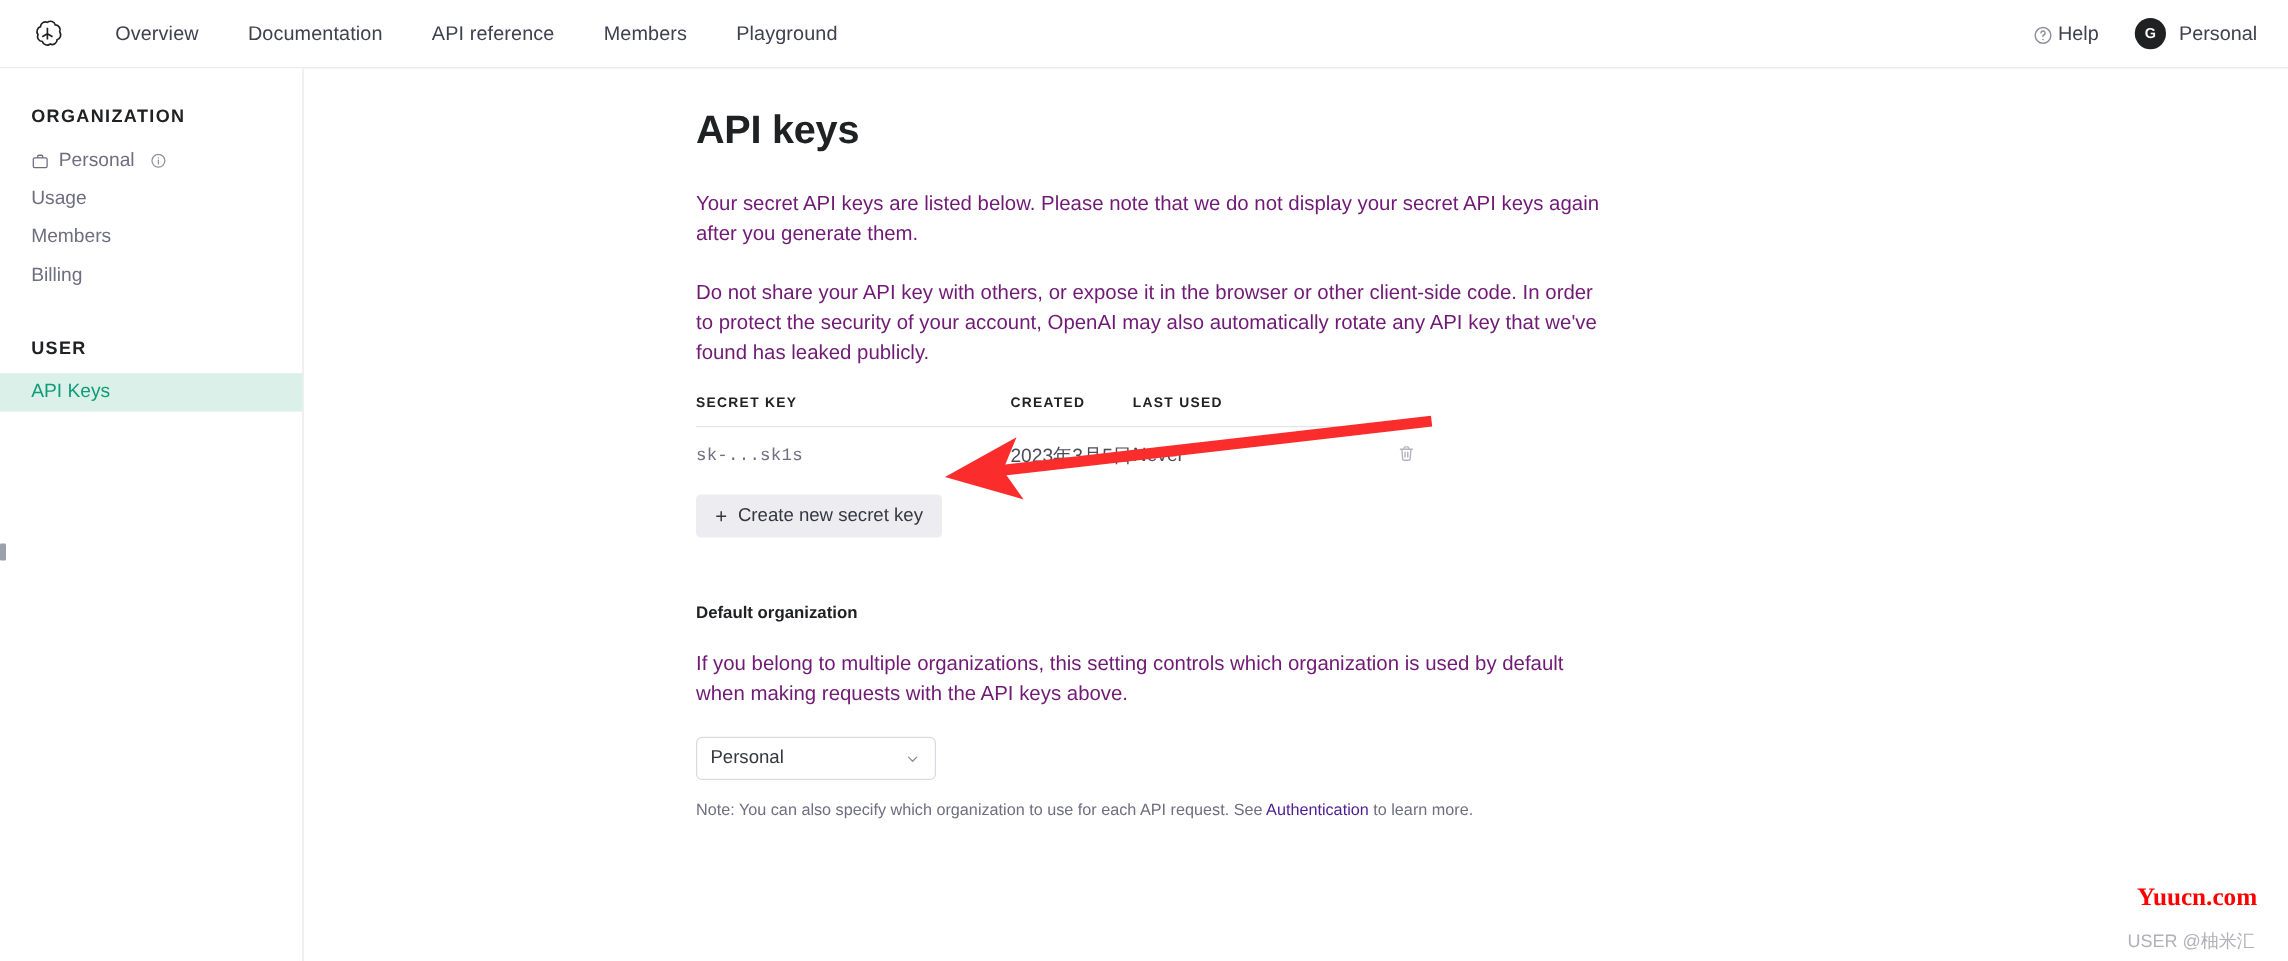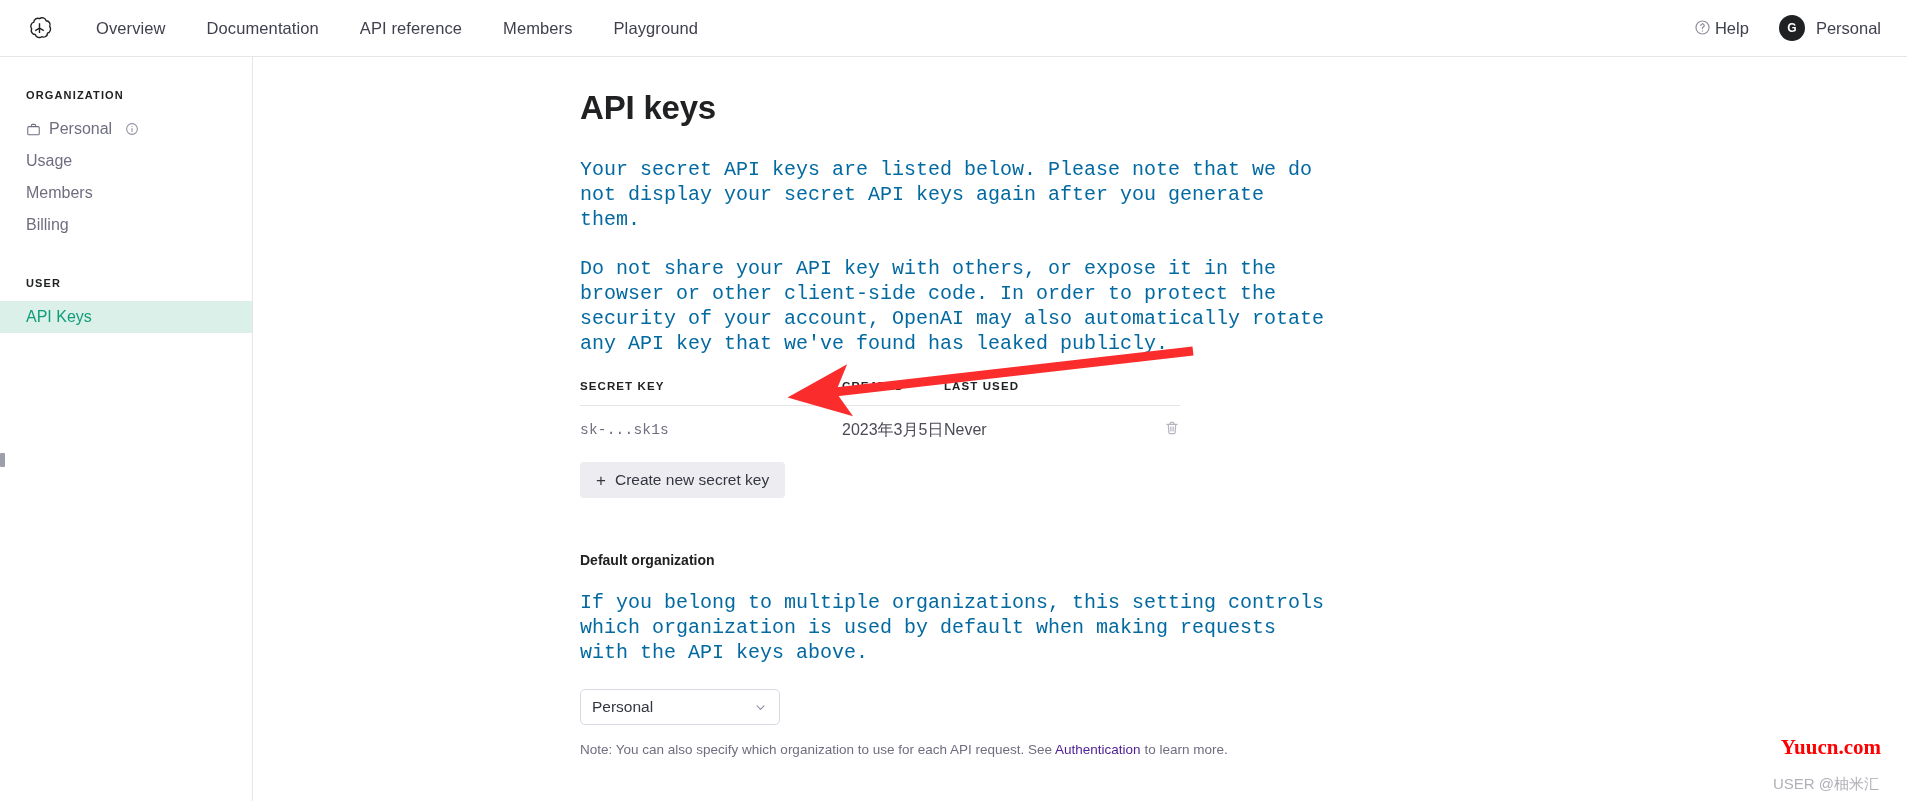--- a/index.html
+++ b/index.html
@@ -27,39 +27,39 @@
   }
   .topnav { display: flex; align-items: center; margin-left: 42px; gap: 41px; }
   .topnav a {
     font-size: 16.5px; color: #40414f; text-decoration: none;
     letter-spacing: .1px; white-space: nowrap;
   }
   .topright {
     margin-left: auto; margin-right: 26px;
     display: flex; align-items: center; gap: 30px;
   }
-  .help-link { display: flex; align-items: flex-start; gap: 4px; font-size: 16.5px; color: #40414f; text-decoration: none; }
+  .help-link { display: flex; align-items: flex-end; gap: 4px; font-size: 16.5px; color: #40414f; text-decoration: none; }
   .acct { display: flex; align-items: center; gap: 11px; font-size: 16.5px; color: #40414f; }
   .avatar {
     width: 26px; height: 26px; border-radius: 50%;
     background: #202123; color: #fff;
     font-size: 12px; font-weight: 700;
     display: flex; align-items: center; justify-content: center;
   }
 
   
   .sidebar {
     position: absolute; top: 57px; left: 0;
     width: 253px; height: 744px;
     background: #ffffff;
     border-right: 1px solid #e6e6e6;
     padding-top: 32px;
   }
   .side-head {
-    font-size: 11px; font-weight: 700; letter-spacing: 1.15px;
+    font-size: 15px; font-weight: 700; letter-spacing: 1.15px;
     color: #202123; padding: 0 26px; margin-bottom: 12px; text-transform: uppercase;
   }
   .side-head.user { margin-top: 36px; }
   .side-item {
     display: flex; align-items: center; gap: 8px;
     height: 32px; padding: 0 26px;
     font-size: 16px; color: #6e6e80;
     cursor: pointer; white-space: nowrap;
   }
   .side-item.active { background: #dbf0e9; color: #0f9d77; }
@@ -70,23 +70,22 @@
 
   
   .content { position: absolute; top: 57px; left: 253px; width: 1654px; height: 744px; }
   .col { position: absolute; left: 327px; top: 32px; width: 755px; }
 
   h1.page-title {
     font-size: 33px; font-weight: 700; color: #202123;
     margin: 0 0 30px 0; letter-spacing: -.2px;
   }
   p.body-text {
-    font-size: 20px; line-height: 25px; color: #0369a1;
+    font-size: 17px; line-height: 25px; color: #701a75;
     margin: 0 0 24px 0;
-    font-family: Liberation Mono, monospace;
   }
 
   
   .keys-table { width: 600px; margin-top: 6px; }
   .thead {
     display: flex; align-items: flex-start;
     font-size: 11.5px; font-weight: 700; letter-spacing: 1.1px;
     color: #202123; padding-bottom: 13px;
     border-bottom: 1px solid #e4e4e7;
     text-transform: uppercase;

